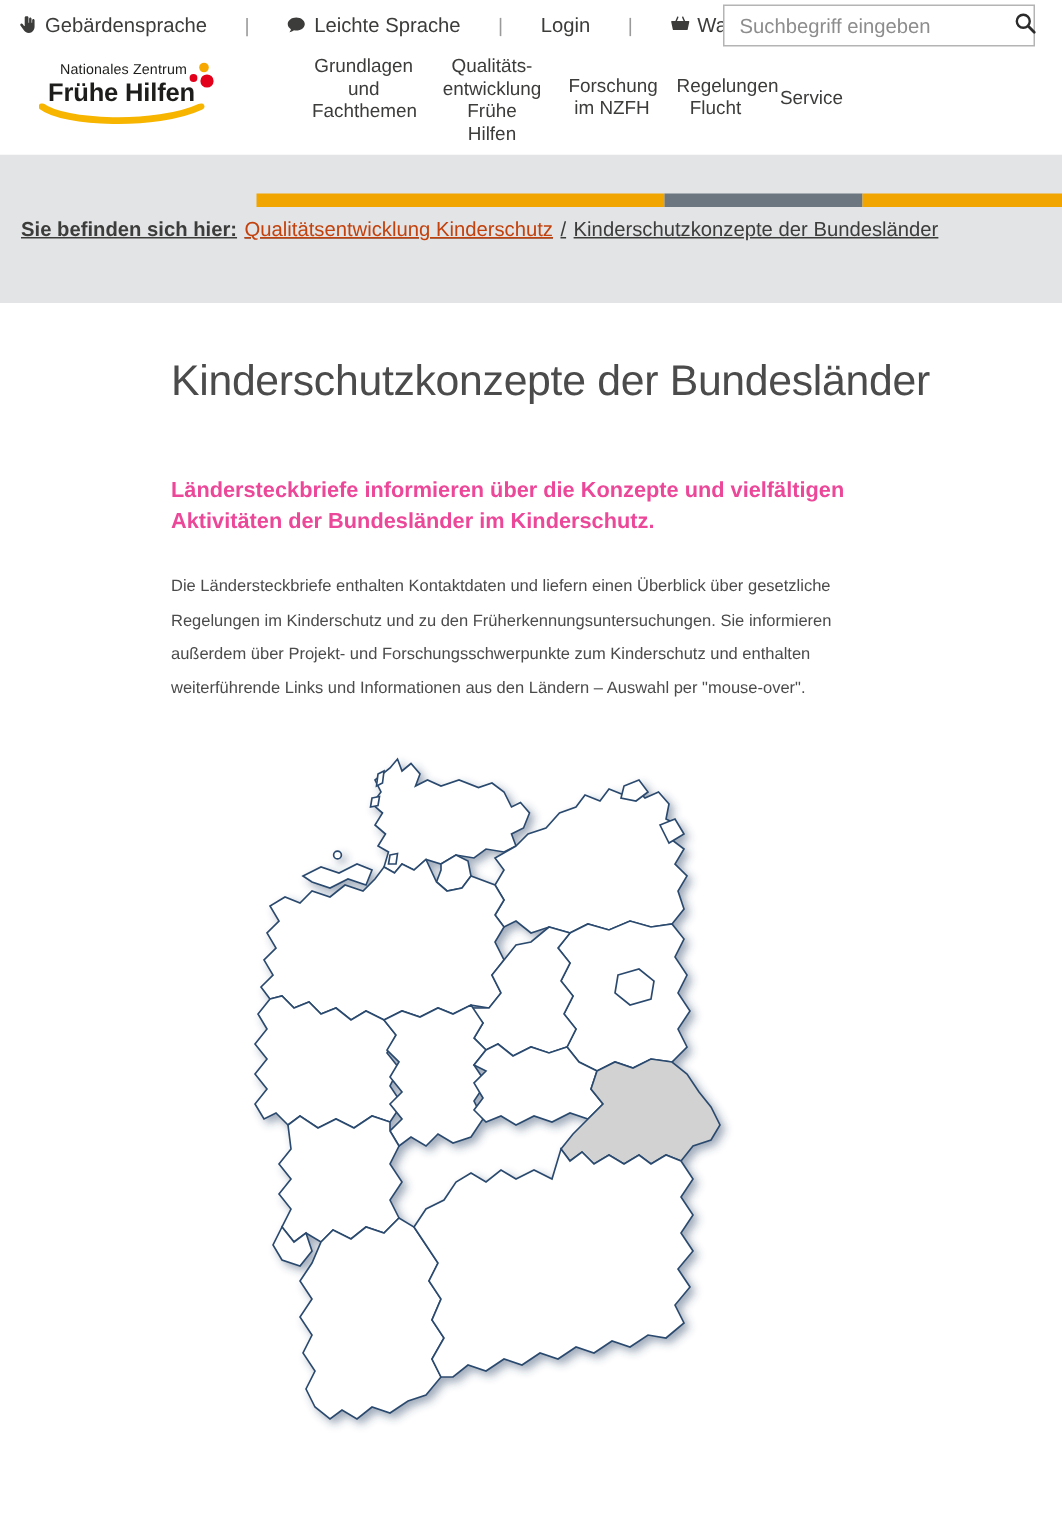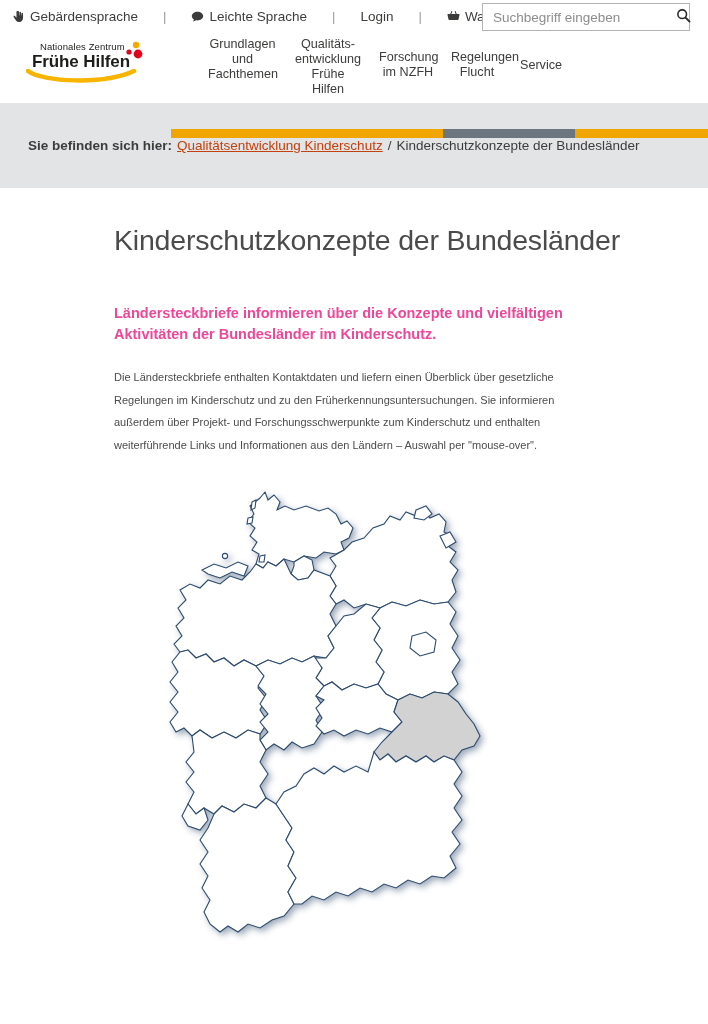--- a/index.html
+++ b/index.html
@@ -153,25 +153,26 @@
     right: 0;
     top: 96px;
     height: 9px;
     display: flex;
   }
   .ul-seg { height: 100%; }
 
   
   .breadcrumb-band {
     background: #e2e4e6;
-    height: 85px;
-    display: flex;
-    align-items: center;
-    padding-left: 28px;
+    height: 99px;
+    display: flex;
+    align-items: center;
+    padding-left: 14px;
     font-size: 13.5px;
+    text-decoration: underline;
   }
   .bc-label { font-weight: 700; color: #3c3c3b; margin-right: 5px; }
   .bc-link {
     color: #c2410c;
     text-decoration: underline;
     cursor: pointer;
   }
   .bc-slash { color: #3c3c3b; padding: 0 5px; }
   .bc-current { color: #3c3c3b; }
 

